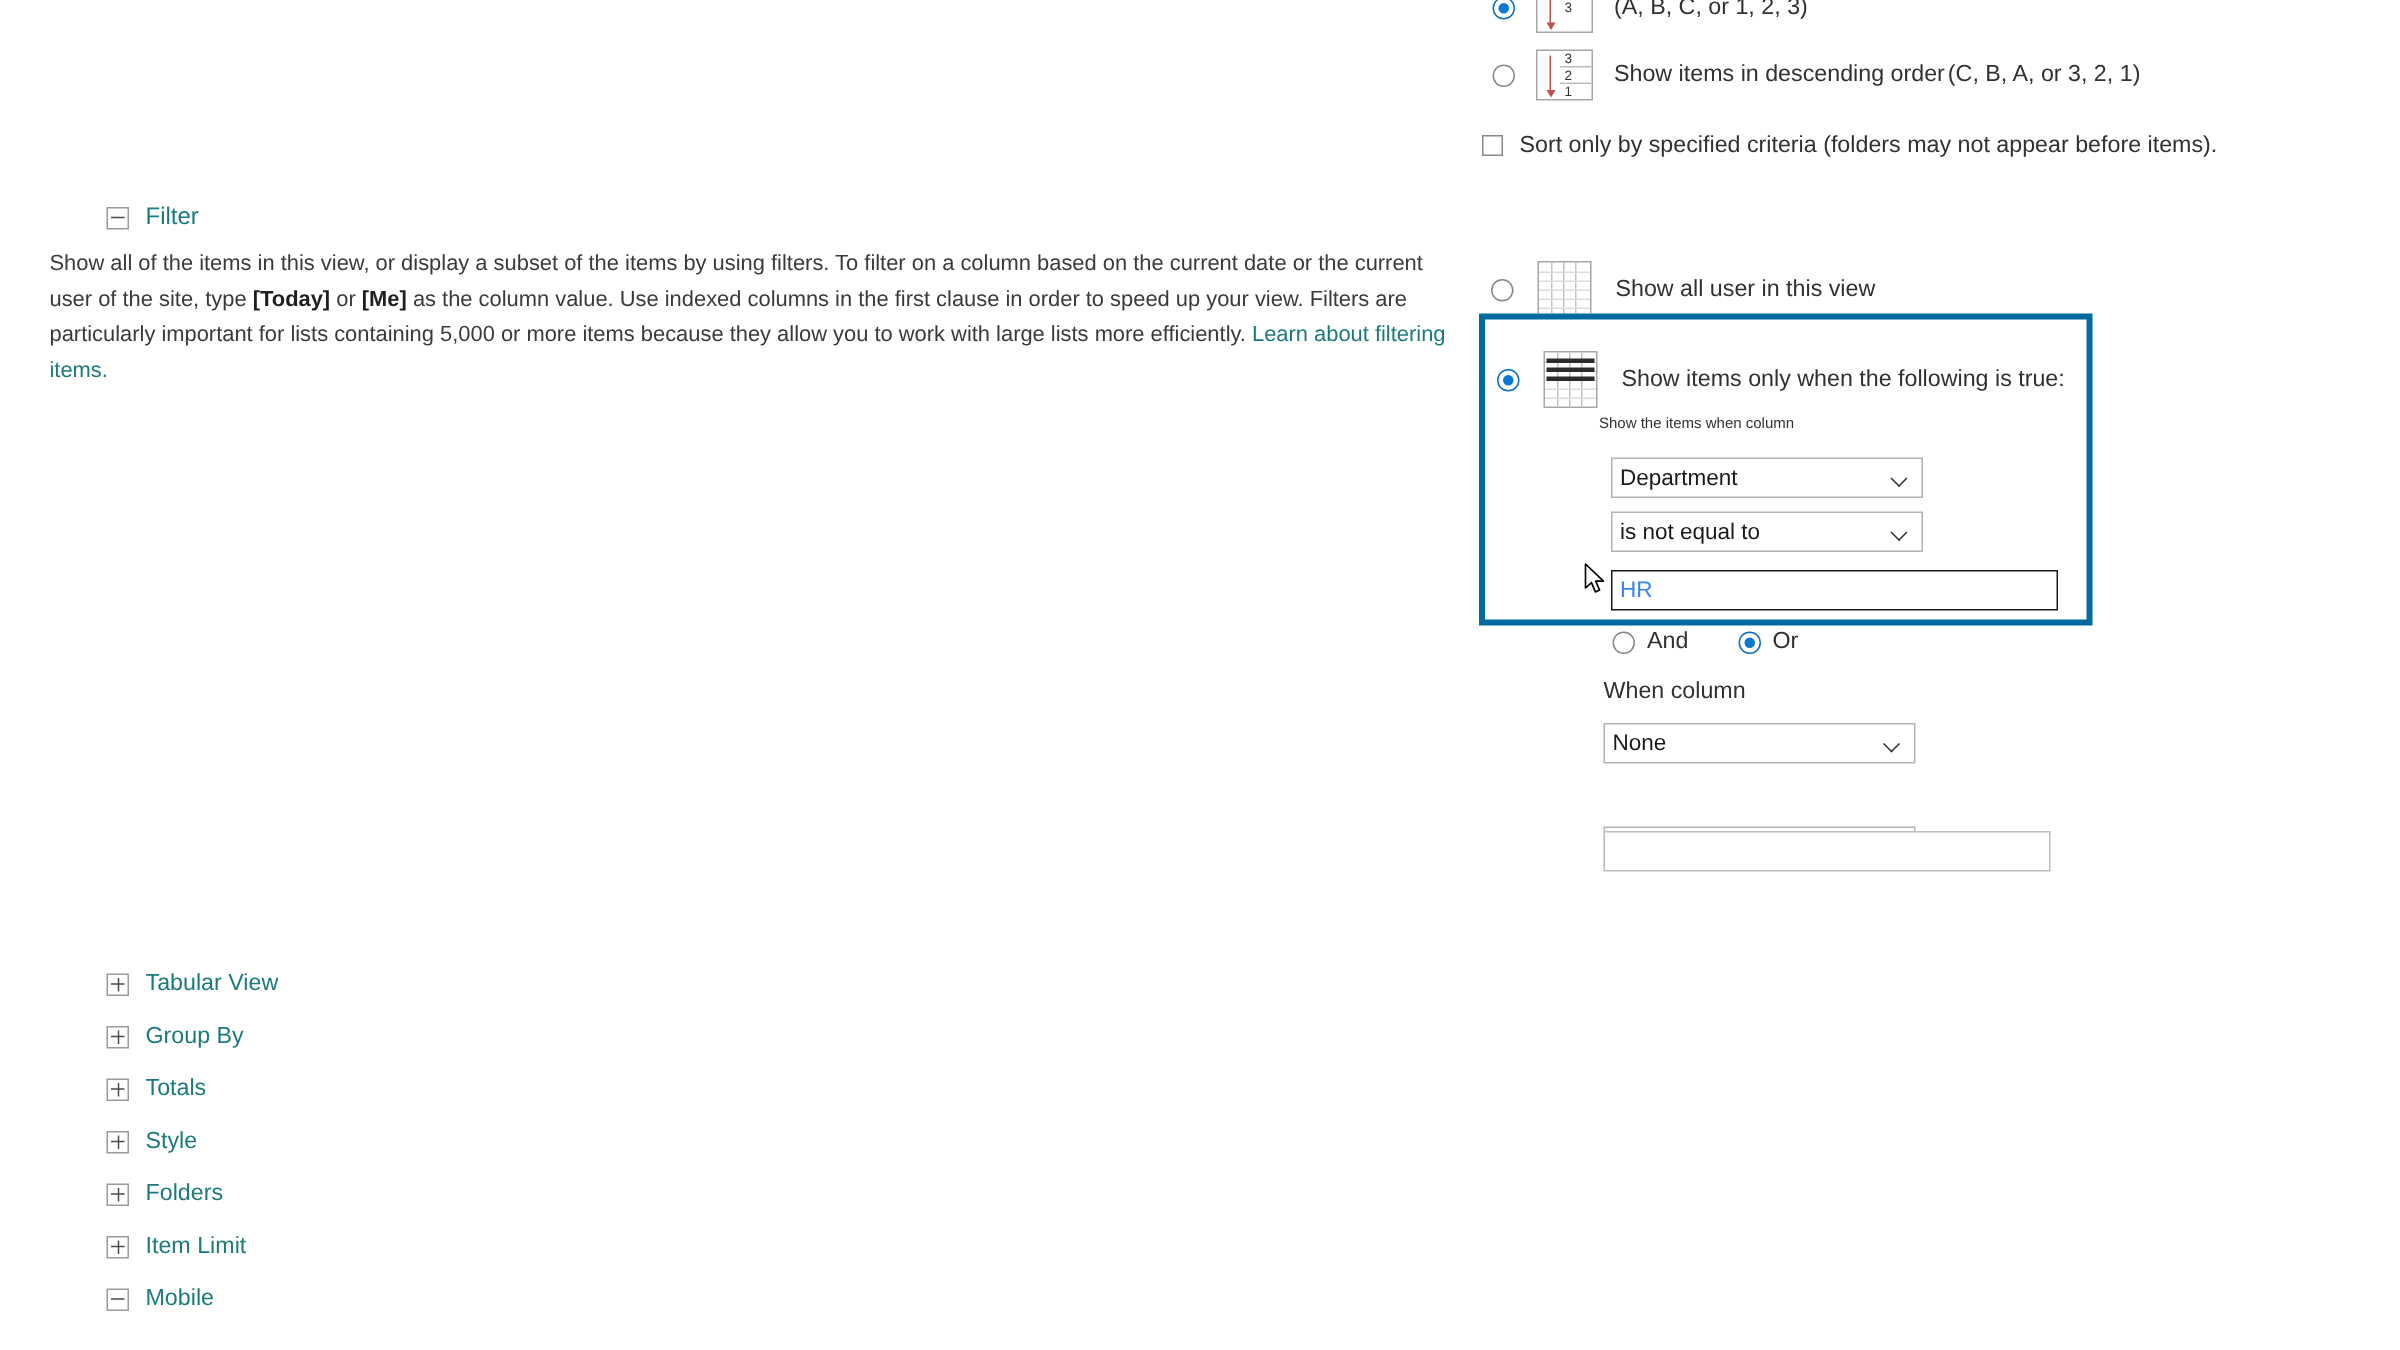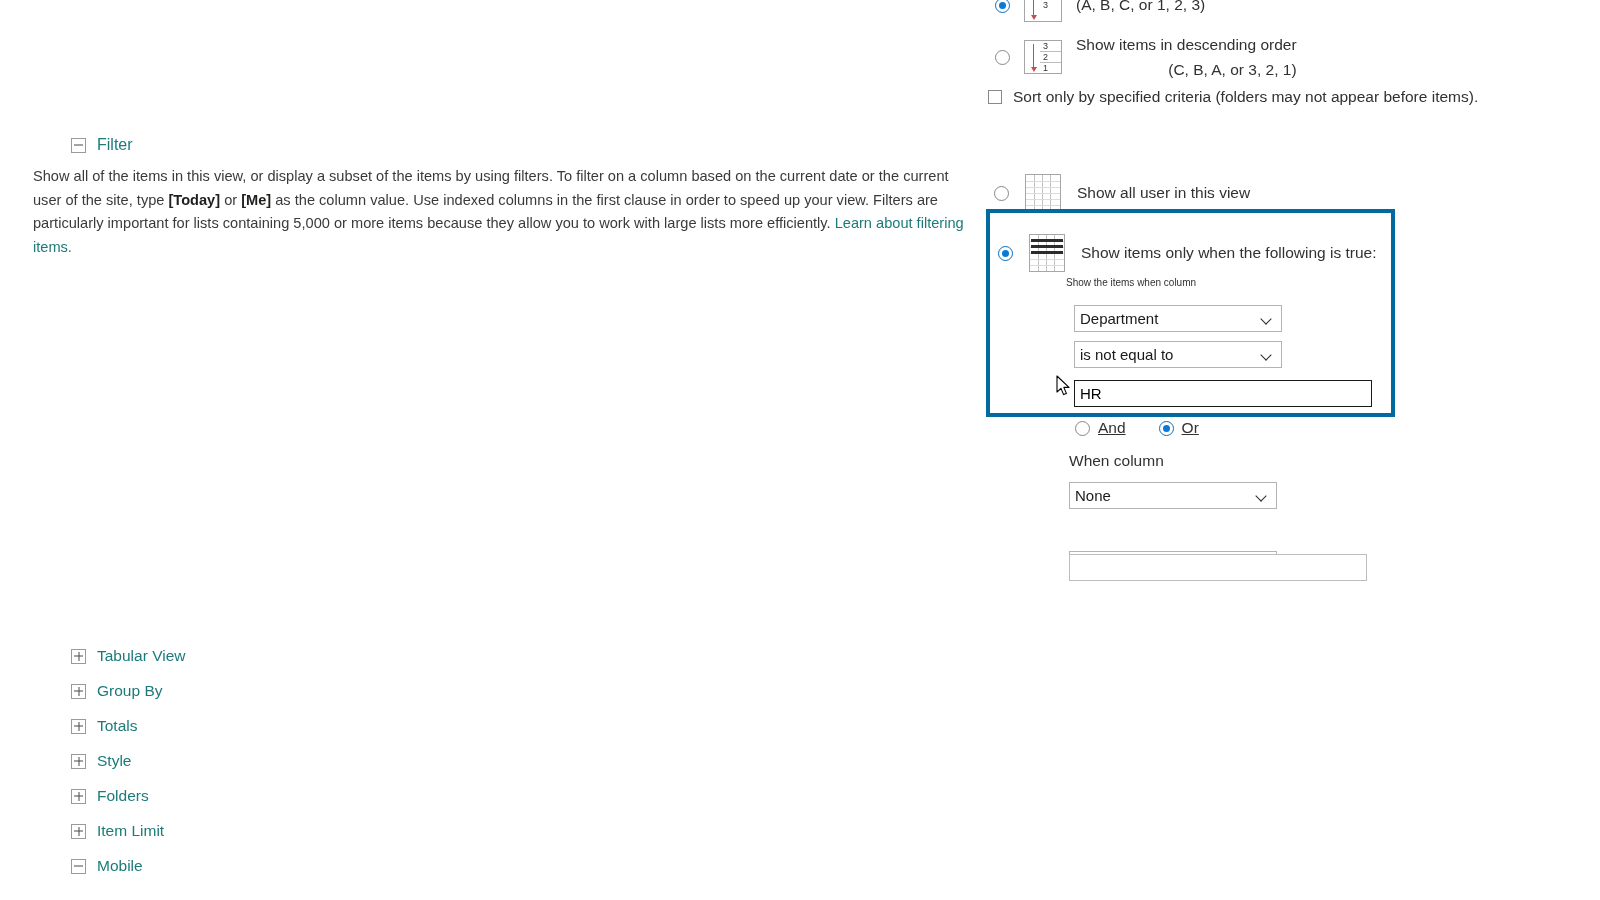--- a/index.html
+++ b/index.html
@@ -138,21 +138,21 @@
     flex: 1;
     border-bottom: 1px solid #bdbdbd;
     font-size: 9px;
     line-height: 1;
     display: flex; align-items: center;
     padding-left: 3px;
     color: #333;
   }
   .sort-ico .cells div:last-child { border-bottom: none; }
 
-  .two-line { display: flex; flex-direction: column; gap: 2px; text-align: right; }
+  .two-line { display: flex; flex-direction: row; gap: 2px; text-align: right; }
   .two-line span { font-size: 15.5px; line-height: 1.5; }
 
   #sort-checkbox-row {
     position: absolute; left: 988px; top: 86px;
     display: flex; align-items: center; gap: 11px;
   }
 
   
   .grid-plain {
     width: 36px; height: 38px;
@@ -233,39 +233,38 @@
     border-radius: 0;
     padding: 0 34px 0 5px;
     box-sizing: border-box;
     -webkit-appearance: none;
     appearance: none;
   }
 
   input.sp-text {
     font-family: "Liberation Sans", sans-serif;
     font-size: 15px;
-    color: #000000;
+    color: #3b82f6;
     background: #fff;
     box-sizing: border-box;
     border-radius: 0;
     padding: 0 5px;
   }
   #filter-value-input {
     position: absolute;
     left: 84px; top: 167px;
     width: 298px; height: 27px;
     border: 1.6px solid #1b1a19;
     outline: none;
   }
 
   #andor-row {
     position: absolute; left: 1075px; top: 419px;
     display: flex; align-items: center; gap: 11px;
     font-size: 15.5px;
-    text-decoration: underline;
   }
   #andor-row .opt { display: flex; align-items: center; gap: 8px; }
   #andor-row .opt:last-child { margin-left: 22px; }
 
   #when-column-label {
     position: absolute; left: 1069px; top: 452px;
     font-size: 15.5px;
   }
   #sel2-wrap { left: 1069px; top: 482px; }
   #sel3-wrap { left: 1069px; top: 518px; margin-top: 33px; }

